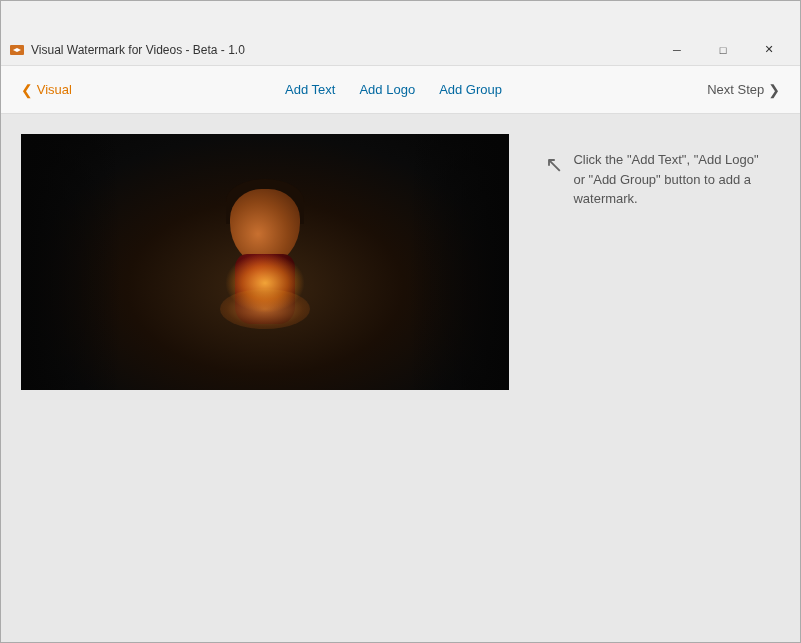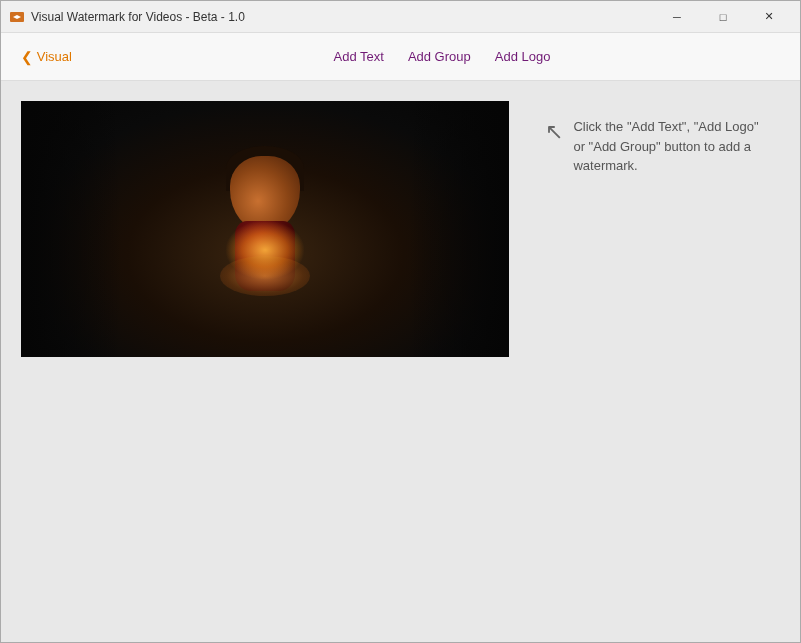--- a/index.html
+++ b/index.html
@@ -20,20 +20,21 @@
 
     
     .title-bar {
       background: #f0f0f0;
       height: 32px;
       display: flex;
       align-items: center;
       padding: 0 8px;
       border-bottom: 1px solid #ddd;
       user-select: none;
+      margin-top: 33px;
     }
 
     .title-bar-icon {
       width: 16px;
       height: 16px;
       margin-right: 6px;
       display: flex;
       align-items: center;
       justify-content: center;
     }
@@ -79,21 +80,21 @@
 
     .toolbar-btn {
       background: transparent;
       border: none;
       cursor: pointer;
       padding: 6px 12px;
       font-size: 13px;
       display: flex;
       align-items: center;
       gap: 4px;
-      color: #701a75;
+      color: #0369a1;
       font-weight: 400;
     }
 
     .toolbar-btn.back {
       color: #e07800;
       margin-right: 8px;
     }
 
     .toolbar-spacer {
       flex: 1;
@@ -289,29 +290,33 @@
     <span>Visual</span>
   </button>
 
   <div class="toolbar-spacer"></div>
 
   <button class="toolbar-btn">
     <span>Add Text</span>
   </button>
 
   <button class="toolbar-btn">
+    <span>Add Logo</span>
+  </button>
+
+  <button class="toolbar-btn">
     <span>Add Group</span>
   </button>
 
-  <button class="toolbar-btn">
-    <span>Add Logo</span>
-  </button>
-
   <div class="toolbar-spacer"></div>
 
+  <button class="toolbar-btn next-step">
+    <span>Next Step</span>
+    <span class="chevron-right">❯</span>
+  </button>
 </div>
 
 <div class="main-content">
 
   <div class="left-panel">
     <div class="video-thumbnail">
       <div class="video-scene">
         <div class="bg-dark-left"></div>
         <div class="bg-dark-right"></div>
         <div class="character">

